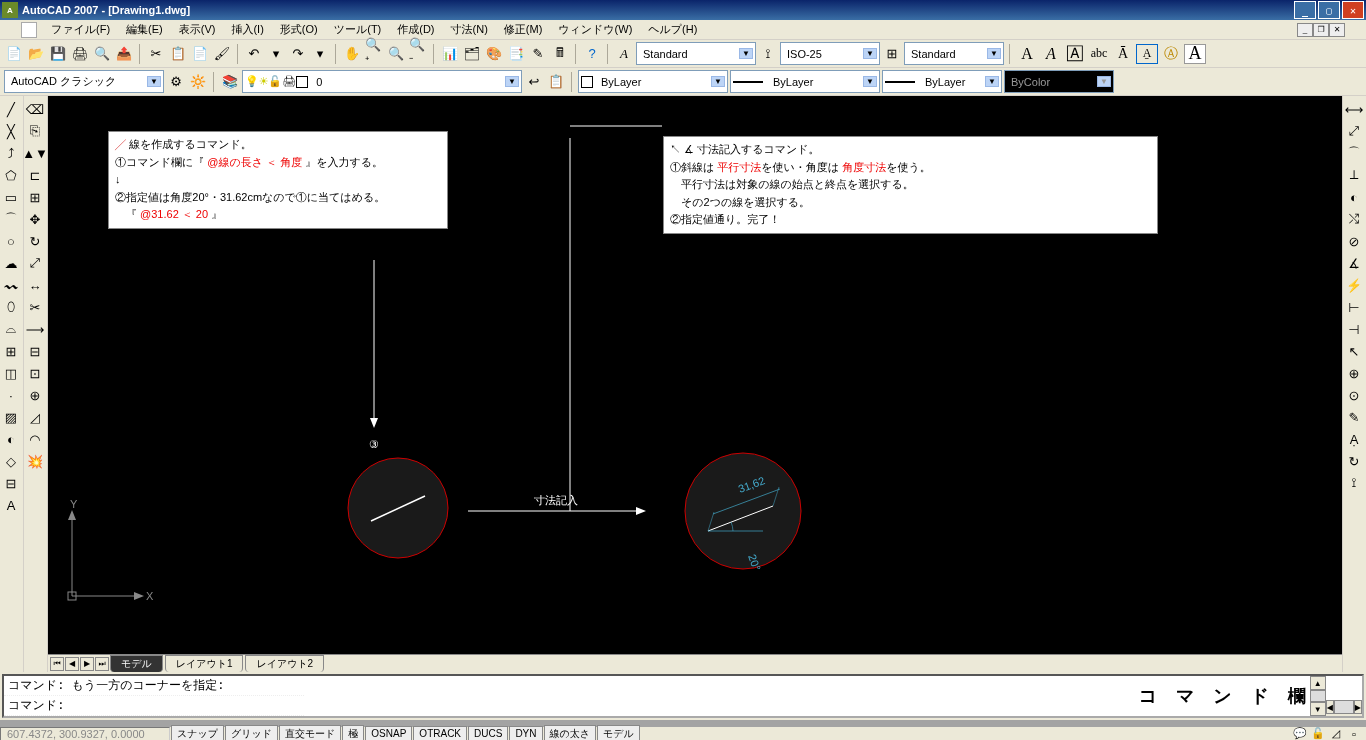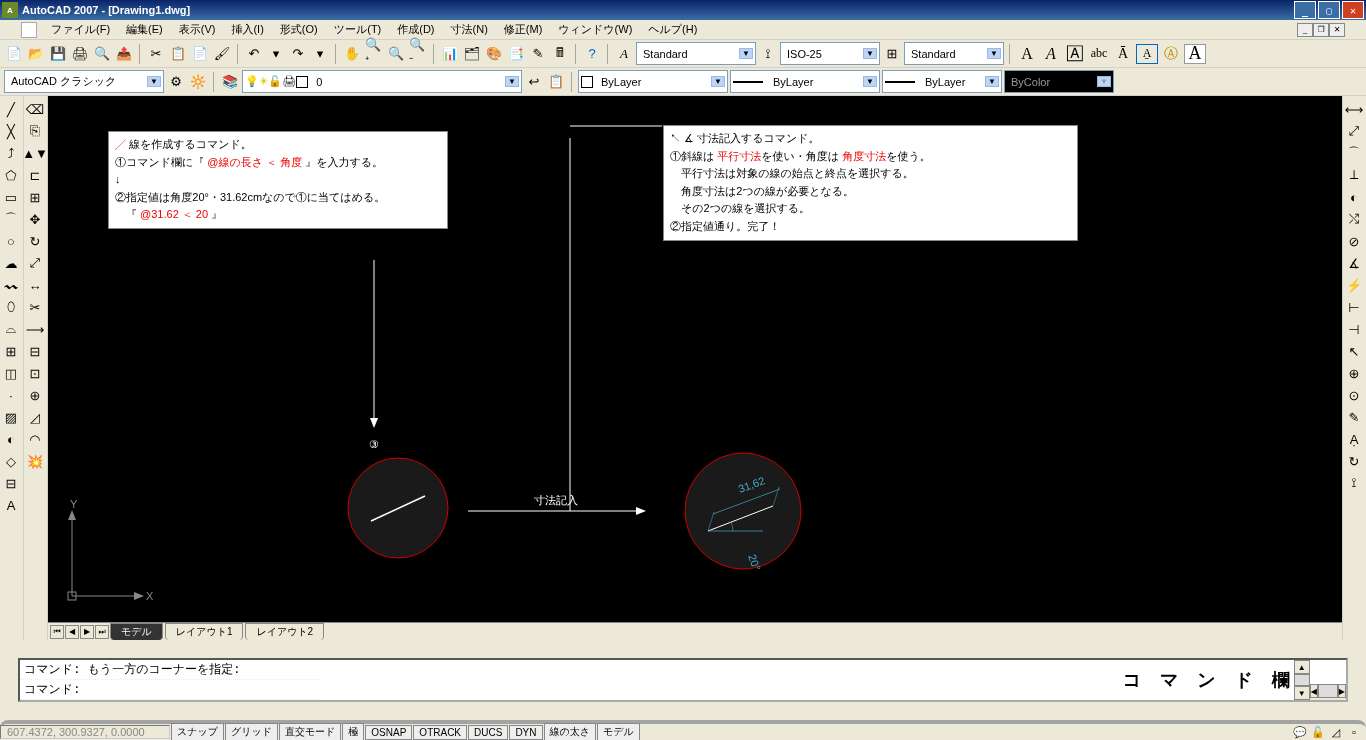--- a/index.html
+++ b/index.html
@@ -45,29 +45,29 @@
 
 .dwg-svg { position: absolute; left: 0; top: 0; width: 100%; height: 100%; }
 
 
 .ctabs { height: 18px; background: #ece9d8; display: flex; align-items: center; padding: 0 2px; border-top: 1px solid #888; }
 .ctabs .tab { padding: 1px 10px; background: #ece9d8; border: 1px solid #888; border-bottom: none; border-radius: 0 0 4px 4px; cursor: pointer; margin-right: 2px; font-size: 10px; }
 .ctabs .tab.active { background: #333; color: #fff; }
 .ctabs .nav-arrow { width: 14px; height: 14px; border: 1px solid #888; display: flex; align-items: center; justify-content: center; font-size: 8px; cursor: pointer; margin-right: 1px; }
 
 
-.cmd-area { background: #fff; border: 2px inset #aaa; margin: 18px; display: flex; }
+.cmd-area { background: #fff; border: 2px inset #aaa; margin: 2px; display: flex; }
 .cmd-lines { flex: 1; }
 .cmd-line { padding: 1px 4px; font-family: "MS Gothic", monospace; font-size: 12px; border-bottom: 1px dotted #eee; }
 .cmd-big-label { font-family: "MS Gothic", monospace; font-size: 18px; font-weight: bold; letter-spacing: 4px; flex: 1; text-align: right; align-self: center; }
 .cmd-scroll { width: 16px; background: #ece9d8; display: flex; flex-direction: column; }
 .cmd-scroll div { height: 14px; border: 1px solid #888; display: flex; align-items: center; justify-content: center; font-size: 8px; }
 
 
-.statusbar { height: 20px; background: #ece9d8; display: flex; align-items: center; border-top: 4px solid #a3a3a3; border-radius: 8px; }
+.statusbar { height: 20px; background: #ece9d8; display: flex; align-items: center; border-top: 7px solid #a3a3a3; }
 .statusbar .coords { padding: 0 6px; border: 1px inset #ccc; min-width: 170px; color: #888; font-size: 11px; }
 .statusbar .sbtn { padding: 1px 5px; border: 1px solid #888; margin-left: 1px; background: #eee; cursor: pointer; font-size: 10px; }
 .statusbar .tray { margin-left: auto; display: flex; gap: 2px; padding-right: 4px; }
 .statusbar .tray div { width: 16px; height: 16px; display: flex; align-items: center; justify-content: center; }
 
 .ly-swatch { width: 30px; height: 2px; background: #000; display: inline-block; margin-right: 6px; }
 .clr-sq { width: 12px; height: 12px; border: 1px solid #000; background: #fff; display: inline-block; margin-right: 4px; }
 </style>
 </head>
 <body>
@@ -250,25 +250,24 @@
     <div class="canvas">
 
       <div class="note" style="left:60px;top:35px;width:340px">
         <div><span style="color:#c00">╱</span> <span>線を作成するコマンド。</span></div>
         <div><span>①コマンド欄に『 </span><span class="red">@線の長さ ＜ 角度</span><span> 』を入力する。</span></div>
         <div>↓</div>
         <div>②指定値は角度20°・31.62cmなので①に当てはめる。</div>
         <div><span>　『 </span><span class="red">@31.62 ＜ 20</span><span> 』</span></div>
       </div>
 
-      <div class="note" style="left:615px;top:29px;width:415px">
+      <div class="note" style="left:615px;top:40px;width:495px">
         <div><span>↖ ∡</span> <span>寸法記入するコマンド。</span></div>
         <div><span>①斜線は </span><span class="red">平行寸法</span><span>を使い・角度は </span><span class="red">角度寸法</span><span>を使う。</span></div>
         <div>　平行寸法は対象の線の始点と終点を選択する。</div>
-        <div>　角度寸法は2つの線が必要となる。</div>
         <div>　その2つの線を選択する。</div>
         <div>②指定値通り。完了！</div>
       </div>
 
       <svg class="dwg-svg">
 
         <line x1="326" y1="164" x2="326" y2="325" stroke="#fff" stroke-width="1"></line>
         <polygon points="326,332 322,322 330,322" fill="#fff"></polygon>
 
         <line x1="522" y1="42" x2="522" y2="415" stroke="#fff" stroke-width="1"></line>

